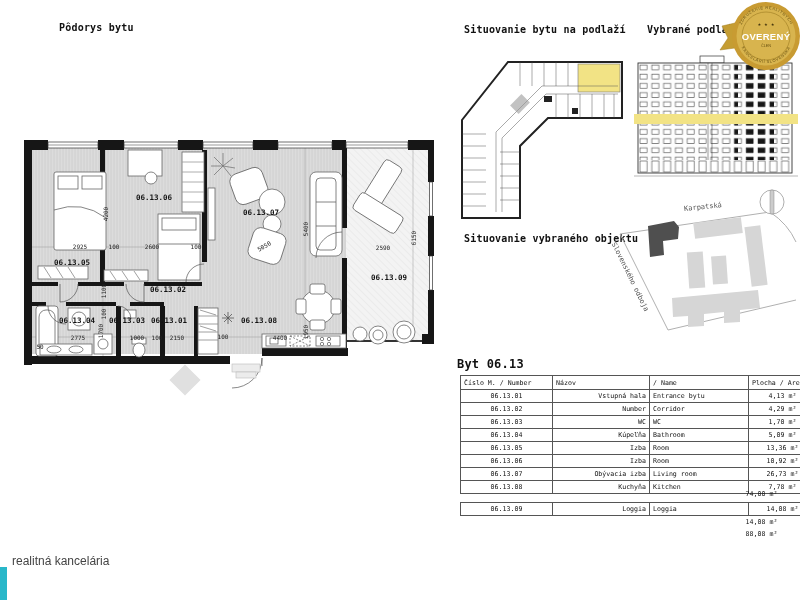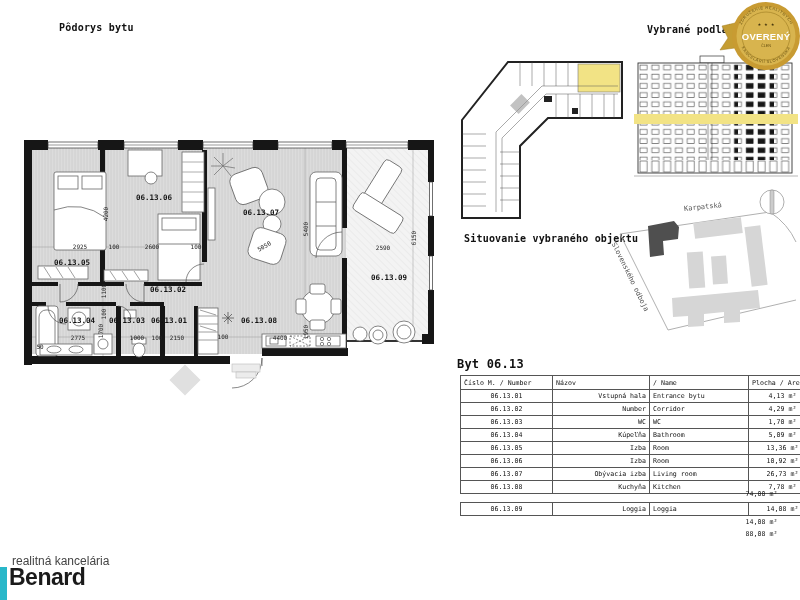--- a/index.html
+++ b/index.html
@@ -30,20 +30,21 @@
          font-size:23px;font-weight:bold;color:#1a1a1a;letter-spacing:-0.5px;}
   .brand-sub{position:absolute;left:12px;top:554px;font-family:"Liberation Sans",sans-serif;
          font-size:12px;color:#444;}
 </style>
 </head>
 <body>
 
 <div class="sheet">
 
   <div class="t" style="left:59px;top:22px">Pôdorys bytu</div>
+  <div class="t" style="left:464px;top:24px">Situovanie bytu na podlaží</div>
   <div class="t" style="left:647px;top:24px">Vybrané podlažie</div>
   <div class="t" style="left:464px;top:233px">Situovanie vybraného objektu</div>
 
   <svg style="left:20px;top:126px" width="436" height="274" viewBox="0 0 436 274">
     <defs>
       <pattern id="hatch" patternUnits="userSpaceOnUse" width="3" height="3">
         <rect width="3" height="3" fill="#dcdcdc"></rect>
           <path d="M1,0 V3" stroke="#cdcdcd" stroke-width="0.9"></path>
       </pattern>
       <pattern id="hatchL" patternUnits="userSpaceOnUse" width="5" height="5" patternTransform="rotate(45)">
@@ -373,16 +374,15 @@
       <td class="c-nam">Loggia</td>
       <td class="c-area">14,08 m²</td>
     </tr>
   </tbody>
     </table>
 
   <div class="sub" style="top:518px">14,08 m²</div>
   <div class="sub" style="top:530px">88,08 m²</div>
 
   <div class="teal" style="background:#29b7c9"></div>
-  <div class="brand">Benard</div>
   <div class="brand-sub">realitná kancelária</div>
 
 </div>
 
 </body></html>

